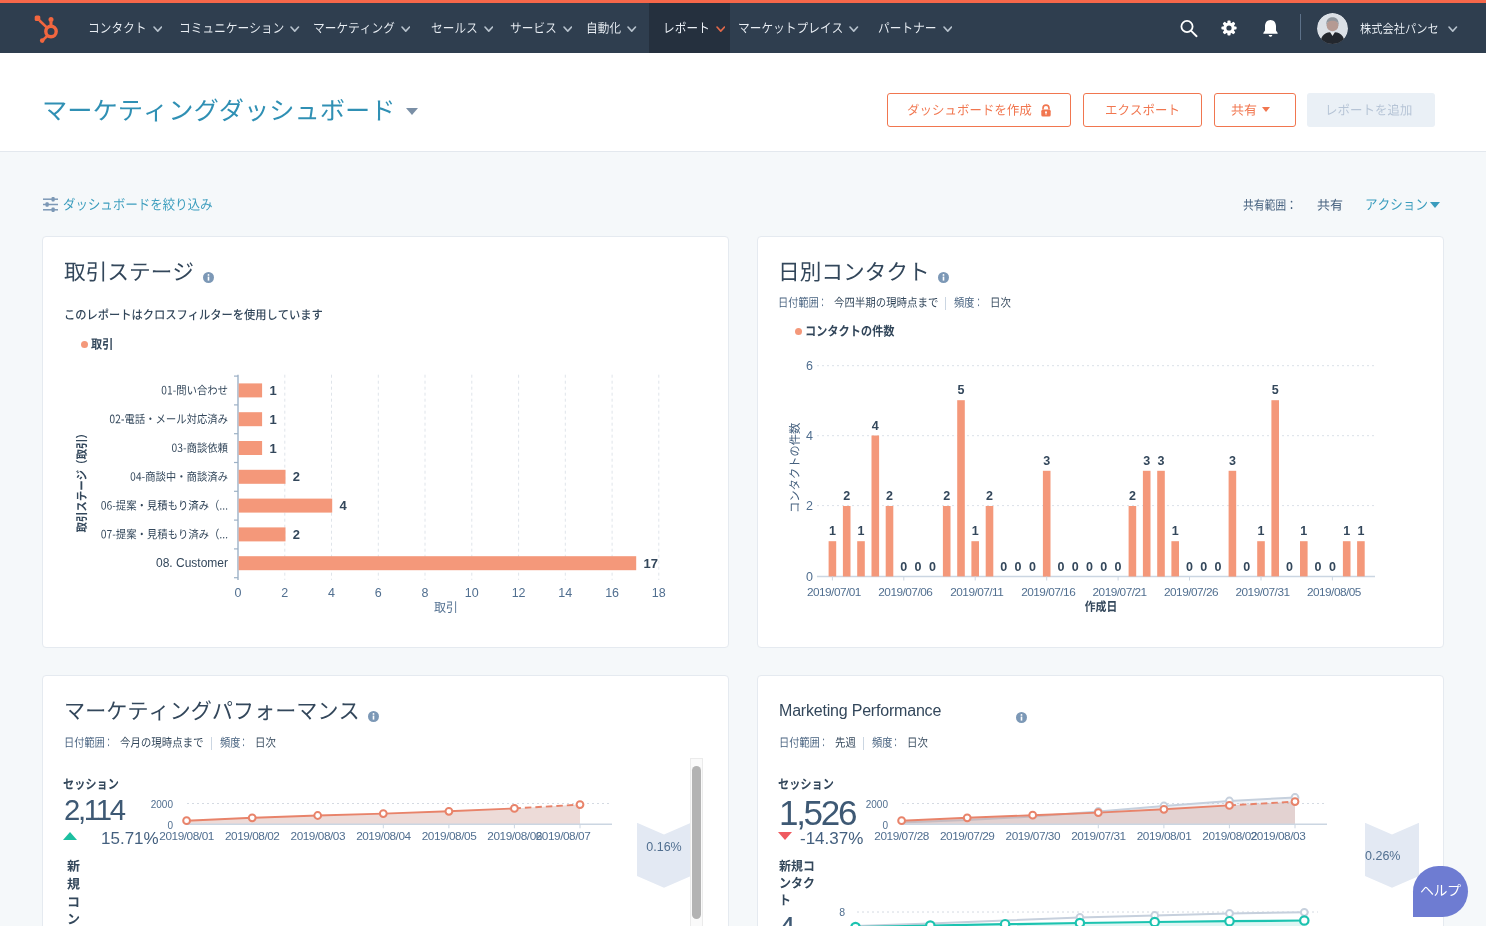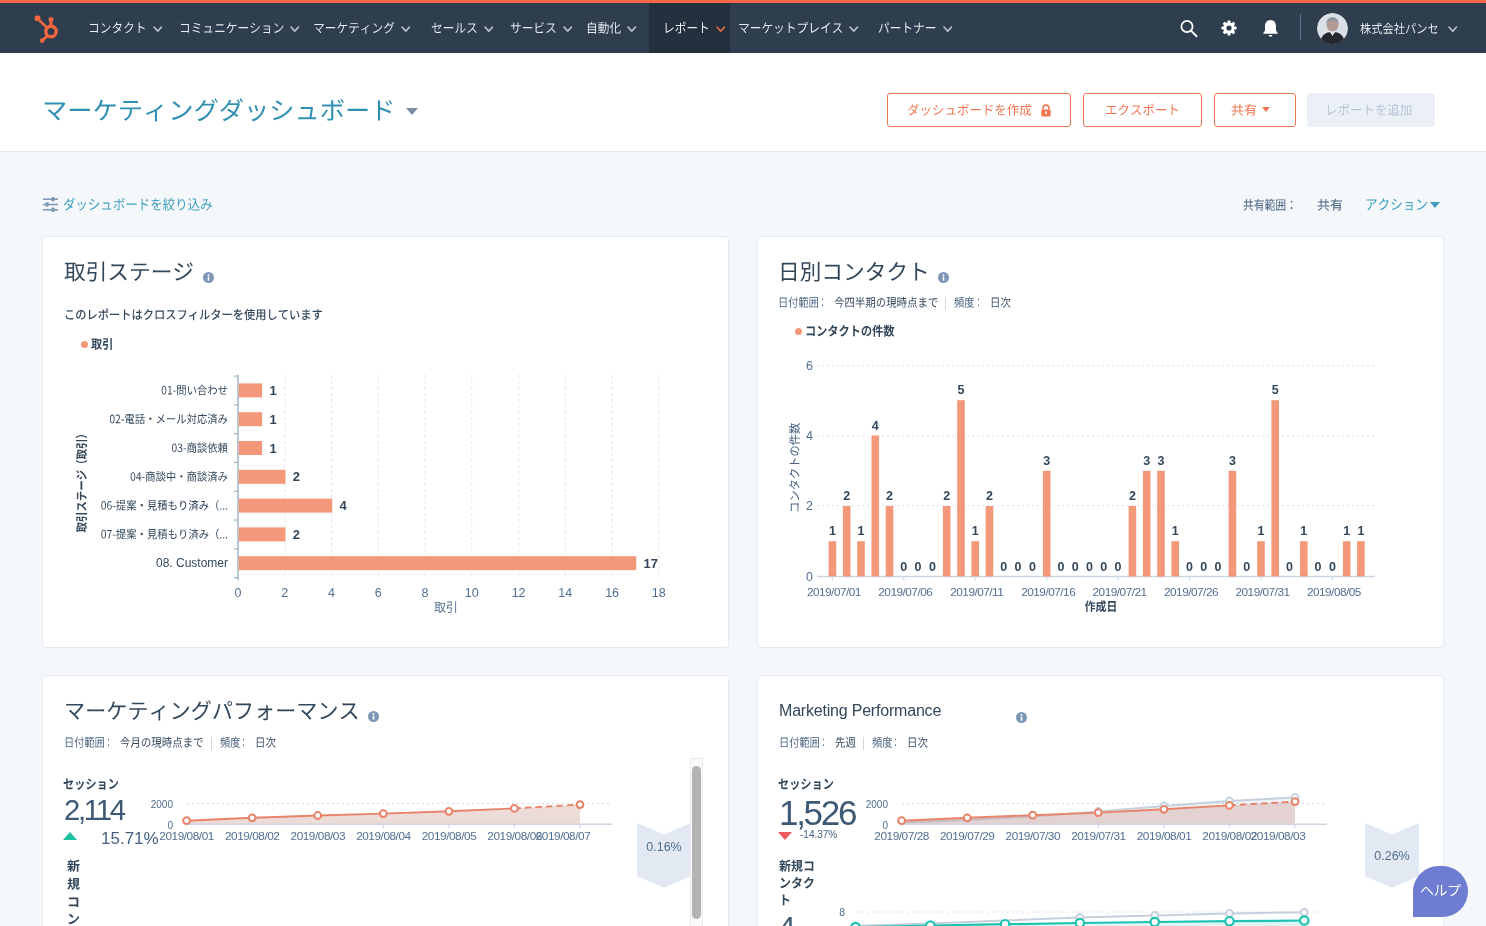--- a/index.html
+++ b/index.html
@@ -464,21 +464,21 @@
     <path transform="translate(0,10.8)" d="M3.6 -6.5C3.9 -6.5 4.1 -6.9 4.1 -7.4C4.1 -8.0 3.9 -8.3 3.6 -8.3C3.3 -8.3 3.1 -8.0 3.1 -7.4C3.1 -6.9 3.3 -6.5 3.6 -6.5ZM3.6 -0.6C3.9 -0.6 4.1 -1.0 4.1 -1.5C4.1 -2.1 3.9 -2.5 3.6 -2.5C3.3 -2.5 3.1 -2.1 3.1 -1.5C3.1 -1.0 3.3 -0.6 3.6 -0.6Z" fill="#46617f"></path>
   </svg>
 <svg style="position:absolute;left:907.48px;top:736px" width="23" height="16" viewBox="0 0 23 16">
     <path transform="translate(0,10.8)" d="M2.6 -4.2H7.9V-0.9H2.6ZM2.6 -5.1V-8.4H7.9V-5.1ZM1.8 -9.3V0.8H2.6V0.0H7.9V0.8H8.7V-9.3Z M10.8 -1.5 11.3 -0.8C12.0 -1.5 12.9 -2.6 13.7 -3.6L13.3 -4.3C12.4 -3.3 11.4 -2.2 10.8 -1.5ZM11.2 -8.6C11.8 -8.1 12.7 -7.3 13.1 -6.8L13.6 -7.5C13.2 -8.0 12.4 -8.8 11.7 -9.3ZM15.1 -10.1C14.7 -8.1 14.1 -6.3 13.2 -5.1C13.4 -5.0 13.8 -4.7 14.0 -4.6C14.4 -5.2 14.8 -6.1 15.1 -7.0H16.4V-5.5C16.4 -4.4 15.9 -1.2 12.7 0.2C12.8 0.4 13.1 0.8 13.2 1.0C15.7 -0.3 16.6 -2.7 16.8 -3.8C17.0 -2.7 17.9 -0.2 20.1 1.0C20.2 0.7 20.4 0.4 20.6 0.2C17.7 -1.3 17.2 -4.4 17.2 -5.5V-7.0H19.4C19.2 -6.2 18.8 -5.3 18.6 -4.8C18.8 -4.7 19.1 -4.5 19.2 -4.4C19.6 -5.2 20.1 -6.5 20.4 -7.6L19.8 -8.0L19.7 -7.9H15.4C15.6 -8.5 15.8 -9.2 15.9 -9.9Z" fill="#33475b"></path>
   </svg>
 <svg style="position:absolute;left:778px;top:776.5px" width="58" height="17" viewBox="0 0 58 17">
     <path transform="translate(0,11.7)" d="M10.2 -7.4 9.1 -8.4C8.9 -8.3 8.6 -8.2 8.3 -8.1C7.8 -8.0 6.3 -7.6 4.6 -7.2V-8.8C4.6 -9.2 4.7 -9.9 4.7 -10.3H3.1C3.1 -9.9 3.2 -9.2 3.2 -8.8V-6.9C2.0 -6.7 1.1 -6.5 0.5 -6.4L0.8 -4.7C1.3 -4.8 2.2 -5.0 3.2 -5.3V-1.7C3.2 -0.2 3.5 0.5 6.1 0.5C7.3 0.5 8.6 0.4 9.5 0.2L9.6 -1.5C8.5 -1.3 7.2 -1.1 6.1 -1.1C4.8 -1.1 4.6 -1.4 4.6 -2.2V-5.6L8.1 -6.4C7.8 -5.7 7.0 -4.6 6.3 -3.8L7.5 -3.0C8.3 -3.9 9.3 -5.7 9.8 -6.7C9.9 -7.0 10.1 -7.3 10.2 -7.4Z M16.8 -7.7 15.5 -7.2C15.8 -6.5 16.3 -5.0 16.4 -4.3L17.7 -4.9C17.6 -5.5 17.0 -7.2 16.8 -7.7ZM21.0 -6.8 19.4 -7.4C19.3 -5.7 18.7 -4.0 18.0 -2.9C17.0 -1.5 15.5 -0.6 14.2 -0.2L15.4 1.2C16.7 0.6 18.1 -0.5 19.2 -2.0C19.9 -3.2 20.4 -4.5 20.7 -5.8C20.8 -6.1 20.8 -6.4 21.0 -6.8ZM14.2 -7.0 12.9 -6.5C13.2 -5.9 13.7 -4.2 13.9 -3.5L15.3 -4.1C15.0 -4.8 14.5 -6.4 14.2 -7.0Z M25.8 -10.3 25.0 -8.9C25.7 -8.4 26.9 -7.5 27.5 -7.0L28.4 -8.4C27.8 -8.9 26.6 -9.8 25.8 -10.3ZM23.7 -1.1 24.6 0.7C25.6 0.4 27.2 -0.2 28.3 -1.0C30.1 -2.2 31.7 -3.8 32.8 -5.6L31.9 -7.4C31.0 -5.5 29.4 -3.8 27.5 -2.5C26.3 -1.7 25.0 -1.3 23.7 -1.1ZM24.1 -7.3 23.3 -5.9C24.0 -5.4 25.2 -4.5 25.8 -4.0L26.6 -5.5C26.1 -6.0 24.8 -6.9 24.1 -7.3Z M35.8 -1.1V0.5C36.0 0.5 36.4 0.5 36.8 0.5H41.0L41.0 1.0H42.4C42.4 0.7 42.4 0.3 42.4 0.1C42.4 -0.9 42.4 -5.9 42.4 -6.4C42.4 -6.7 42.4 -7.1 42.4 -7.3C42.2 -7.3 41.8 -7.3 41.5 -7.3C40.6 -7.3 38.2 -7.3 37.3 -7.3C36.9 -7.3 36.2 -7.3 35.9 -7.3V-5.8C36.2 -5.8 36.9 -5.8 37.3 -5.8C38.2 -5.8 40.6 -5.8 41.0 -5.8V-4.3H37.4C37.0 -4.3 36.5 -4.3 36.2 -4.3V-2.8C36.5 -2.8 37.0 -2.8 37.4 -2.8H41.0V-1.1H36.8C36.4 -1.1 36.0 -1.1 35.8 -1.1Z M47.4 -9.9 46.4 -8.6C47.2 -7.9 48.6 -6.5 49.2 -5.8L50.3 -7.1C49.7 -7.9 48.2 -9.3 47.4 -9.9ZM46.0 -1.2 47.0 0.5C48.5 0.2 50.0 -0.5 51.1 -1.3C52.9 -2.6 54.4 -4.4 55.2 -6.1L54.4 -8.0C53.7 -6.2 52.2 -4.2 50.3 -2.9C49.2 -2.2 47.8 -1.5 46.0 -1.2Z" fill="#33475b"></path>
   </svg>
 <div class="abs" style="left:779px;top:794.6px;font-size:35px;line-height:1;letter-spacing:-2.3px;color:#3e5974">1,526</div>
 <div class="abs" style="left:778px;top:832px;width:0;height:0;border-left:7px solid transparent;border-right:7px solid transparent;border-top:8px solid #ef5a5f"></div>
-<div class="abs" style="left:800px;top:828.5px;font-size:10px;color:#44607f">-14.37%</div>
+<div class="abs" style="left:800px;top:828.5px;font-size:17px;color:#44607f">-14.37%</div>
 <svg class="abs" style="left:757px;top:780px" width="687" height="92" viewBox="0 0 687 92">
     <line x1="145" y1="23.5" x2="570" y2="23.5" stroke="#d4dae2" stroke-width="1" stroke-dasharray="2,3"></line>
     <text x="131" y="28" font-size="10" fill="#516f90" text-anchor="end">2000</text>
     <text x="131" y="48.5" font-size="10" fill="#516f90" text-anchor="end">0</text>
     <polygon points="144.6,42.5 210.2,40.0 275.7,36.5 341.3,31.5 406.9,26.0 472.4,21.0 538.0,17.5 538.0,44.3 144.6,44.3" fill="#aab8cc" fill-opacity="0.18"></polygon>
     <polyline points="144.6,42.5 210.2,40.0 275.7,36.5 341.3,31.5 406.9,26.0 472.4,21.0 538.0,17.5" fill="none" stroke="#c6d0dd" stroke-width="2"></polyline>
     <polygon points="144.6,40.7 210.2,37.8 275.7,35.2 341.3,32.6 406.9,29.3 472.4,25.4 538.0,21.6 538.0,44.3 144.6,44.3" fill="#f4987a" fill-opacity="0.25"></polygon>
     <polygon points="144.6,40.7 210.2,37.8 275.7,35.2 341.3,32.6 406.9,29.3 472.4,25.4 538.0,21.6 538.0,44.3 144.6,44.3" fill="#8396ab" fill-opacity="0.12"></polygon>
     <line x1="144.6" y1="44.3" x2="570" y2="44.3" stroke="#cbd6e2" stroke-width="1.6"></line>
     <line x1="341.3" y1="44.3" x2="341.3" y2="48.3" stroke="#cbd6e2" stroke-width="1"></line>
@@ -528,16 +528,16 @@
     <circle cx="547.3" cy="42.3" r="3.4" fill="#fff" stroke="#c6d0dd" stroke-width="2"></circle>
     <circle cx="98.5" cy="57" r="4.2" fill="#fff" stroke="#1cc3b0" stroke-width="2.2"></circle>
     <circle cx="173.3" cy="55.5" r="4.2" fill="#fff" stroke="#1cc3b0" stroke-width="2.2"></circle>
     <circle cx="248.1" cy="54.2" r="4.2" fill="#fff" stroke="#1cc3b0" stroke-width="2.2"></circle>
     <circle cx="322.9" cy="53" r="4.2" fill="#fff" stroke="#1cc3b0" stroke-width="2.2"></circle>
     <circle cx="397.7" cy="52" r="4.2" fill="#fff" stroke="#1cc3b0" stroke-width="2.2"></circle>
     <circle cx="472.5" cy="51.2" r="4.2" fill="#fff" stroke="#1cc3b0" stroke-width="2.2"></circle>
     <circle cx="547.3" cy="50.5" r="4.2" fill="#fff" stroke="#1cc3b0" stroke-width="2.2"></circle>
   </svg>
 <div class="abs" style="left:1365px;top:822.8px;width:54px;height:65px;background:#e3e9f3;clip-path:polygon(0 0,50% 18%,100% 0,100% 82%,50% 100%,0 82%)"></div>
-<div class="abs" style="left:1365px;top:848.8px;width:54px;text-align:center;font-size:12.5px;color:#516f90">0.26%</div>
+<div class="abs" style="left:1365px;top:848.8px;width:54px;font-size:12.5px;color:#516f90">0.26%</div>
 <div class="abs" style="left:1413px;top:866px;width:55px;height:51px;background:#6e7cd2;border-radius:26px 26px 26px 0"></div>
 <svg style="position:absolute;left:1420px;top:883px" width="43" height="18" viewBox="0 0 43 18">
     <path transform="translate(0,12.6)" d="M0.9 -3.9 1.9 -2.9C2.1 -3.2 2.4 -3.6 2.7 -4.0C3.3 -4.7 4.5 -6.3 5.2 -7.1C5.7 -7.7 5.9 -7.7 6.5 -7.2C7.1 -6.6 8.4 -5.2 9.2 -4.3C10.1 -3.3 11.3 -1.8 12.3 -0.6L13.3 -1.7C12.2 -2.8 10.8 -4.3 9.9 -5.3C9.0 -6.2 7.8 -7.5 7.0 -8.3C6.0 -9.2 5.4 -9.0 4.6 -8.1C3.7 -7.1 2.5 -5.5 1.9 -4.9C1.5 -4.5 1.2 -4.3 0.9 -3.9Z M20.8 -0.3 21.6 0.3C21.7 0.2 21.8 0.1 22.1 0.0C23.7 -0.8 25.6 -2.2 26.8 -3.9L26.2 -4.8C25.1 -3.2 23.4 -2.0 22.1 -1.4C22.1 -1.8 22.1 -8.6 22.1 -9.5C22.1 -10.0 22.1 -10.4 22.1 -10.5H20.9C20.9 -10.4 20.9 -10.0 20.9 -9.5C20.9 -8.6 20.9 -1.7 20.9 -1.1C20.9 -0.8 20.9 -0.5 20.8 -0.3ZM14.4 -0.4 15.5 0.3C16.6 -0.6 17.5 -2.0 18.0 -3.5C18.3 -4.9 18.4 -7.9 18.4 -9.5C18.4 -9.9 18.5 -10.3 18.5 -10.5H17.2C17.2 -10.2 17.3 -9.9 17.3 -9.4C17.3 -7.9 17.3 -5.1 16.9 -3.8C16.4 -2.5 15.6 -1.2 14.4 -0.4Z M38.3 -10.1C38.3 -10.6 38.7 -11.0 39.2 -11.0C39.7 -11.0 40.1 -10.6 40.1 -10.1C40.1 -9.5 39.7 -9.1 39.2 -9.1C38.7 -9.1 38.3 -9.5 38.3 -10.1ZM37.6 -10.1C37.6 -9.9 37.7 -9.7 37.7 -9.6L37.2 -9.6C36.6 -9.6 31.0 -9.6 30.2 -9.6C29.8 -9.6 29.2 -9.6 28.8 -9.7V-8.4C29.2 -8.5 29.7 -8.5 30.2 -8.5C31.0 -8.5 36.6 -8.5 37.4 -8.5C37.2 -7.1 36.5 -5.2 35.5 -3.9C34.4 -2.4 32.8 -1.2 30.1 -0.6L31.0 0.5C33.6 -0.3 35.3 -1.6 36.5 -3.2C37.7 -4.7 38.3 -6.9 38.6 -8.4L38.7 -8.6C38.8 -8.5 39.0 -8.5 39.2 -8.5C40.1 -8.5 40.8 -9.2 40.8 -10.1C40.8 -10.9 40.1 -11.6 39.2 -11.6C38.3 -11.6 37.6 -10.9 37.6 -10.1Z" fill="#ffffff"></path>
   </svg>
 </body></html>

